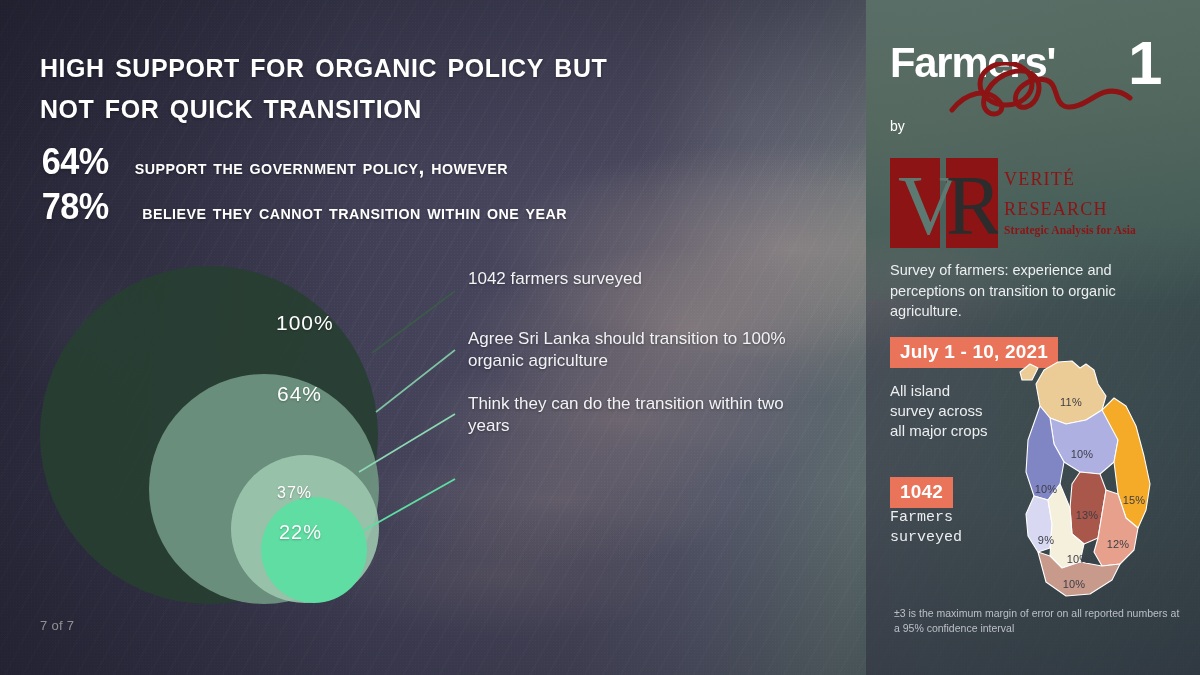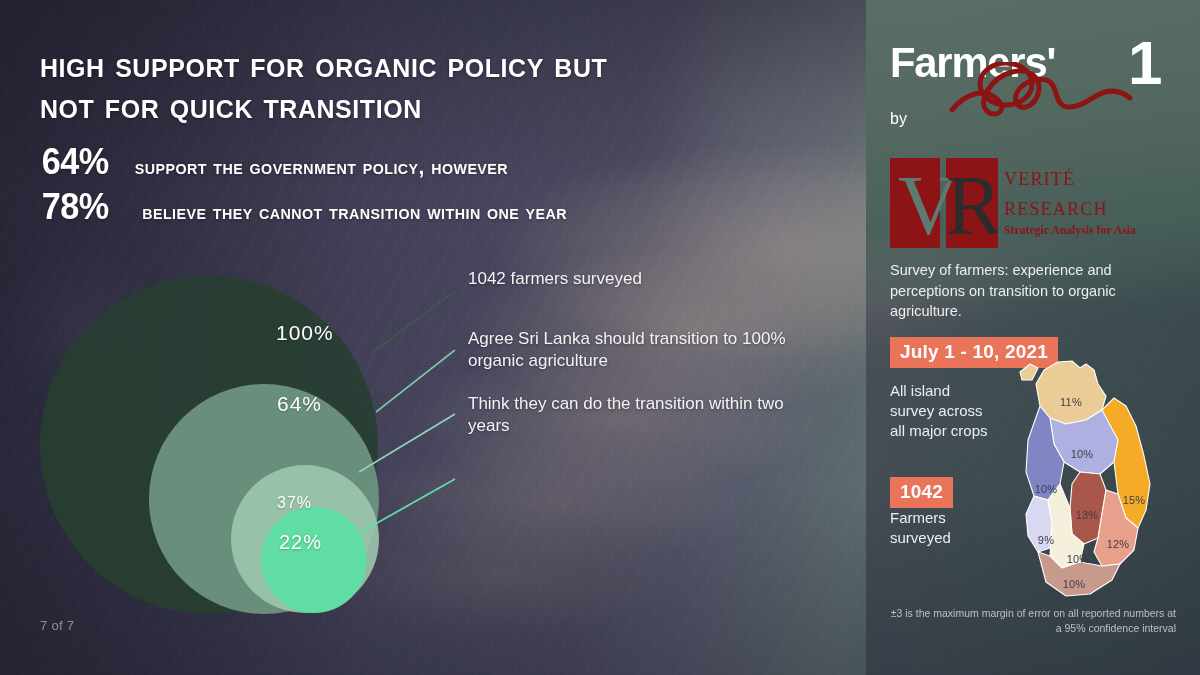--- a/index.html
+++ b/index.html
@@ -102,21 +102,21 @@
   .stat-txt{
     font-weight:700;font-size:22px;
     font-variant:small-caps;text-transform:lowercase;
     letter-spacing:.5px;
     transform:scaleX(.95);transform-origin:left baseline;
   }
   .stat-row.r1 .stat-txt{margin-left:14px;}
   .stat-row.r2 .stat-txt{margin-left:20px;}
 
   
-  .circles{position:absolute;left:0;top:0;width:520px;height:420px;margin-top:10px;}
+  .circles{position:absolute;left:0;top:0;width:520px;height:420px;}
   .circ{position:absolute;border-radius:50%;}
   .c100{left:40px;top:266px;width:338px;height:338px;background:rgba(40,62,50,.93);}
   .c64 {left:149px;top:374px;width:230px;height:230px;background:rgba(112,151,131,.90);}
   .c37 {left:231px;top:455px;width:148px;height:148px;background:rgba(158,200,175,.88);}
   .c22 {left:261px;top:497px;width:106px;height:106px;background:#5fdda3;}
 
   .pct{
     position:absolute;color:#ffffff;
     font-size:21px;font-weight:400;letter-spacing:1px;
     font-family:"Liberation Sans", sans-serif;
@@ -171,22 +171,22 @@
     transform:scaleX(.97);transform-origin:left top;
   }
   .brand-one{
     position:absolute;left:238px;top:-6px;
     color:#fff;font-weight:700;font-size:62px;letter-spacing:-2px;
     line-height:1;
     font-family:"Liberation Sans", sans-serif;
   }
   .brand-pulse{position:absolute;left:56px;top:24px;}
   .brand-by{
-    position:absolute;left:0;top:72px;
-    color:#fff;font-size:16px;font-weight:400;
+    position:absolute;left:0;top:80px;
+    color:#fff;font-size:14px;font-weight:400;
   }
 
   .vr-logo{position:absolute;left:24px;top:158px;width:272px;height:92px;}
   .vr-mark{position:absolute;left:0;top:0;}
   .vr-words{position:absolute;left:114px;top:4px;}
   .vr-line{
     color:#8d1414;font-family:"Liberation Serif", serif;
     font-weight:400;font-size:25px;letter-spacing:1.2px;
     font-variant:small-caps;text-transform:lowercase;line-height:1.18;
   }
@@ -208,25 +208,25 @@
   }
   .badge-date{left:24px;top:337px;font-size:19px;}
   .badge-count{left:24px;top:477px;font-size:19px;}
 
   .sb-island{
     position:absolute;left:24px;top:381px;width:105px;
     color:#eceef0;font-size:15px;line-height:1.33;
   }
   .sb-farmers{
     position:absolute;left:24px;top:508px;width:110px;
-    color:#eceef0;font-size:15px;line-height:1.33;
+    color:#eceef0;font-size:15px;line-height:1.33;font-family:Liberation Mono, monospace;
   }
   .sb-foot{
-    position:absolute;left:20px;top:606px;width:290px;
-    color:#c7c9d2;font-size:10.5px;line-height:1.42;opacity:.92;text-align:right;
+    position:absolute;left:28px;top:606px;width:290px;
+    color:#c7c9d2;font-size:10.5px;line-height:1.42;opacity:.92;
   }
 
   .map{position:absolute;left:1014px;top:358px;width:176px;height:248px;}
   .map-lbl{
     position:absolute;color:#3d3d46;font-size:11px;font-weight:400;
     transform:translate(-50%,-50%);
     letter-spacing:.2px;
     white-space:nowrap;
   }
 </style>

